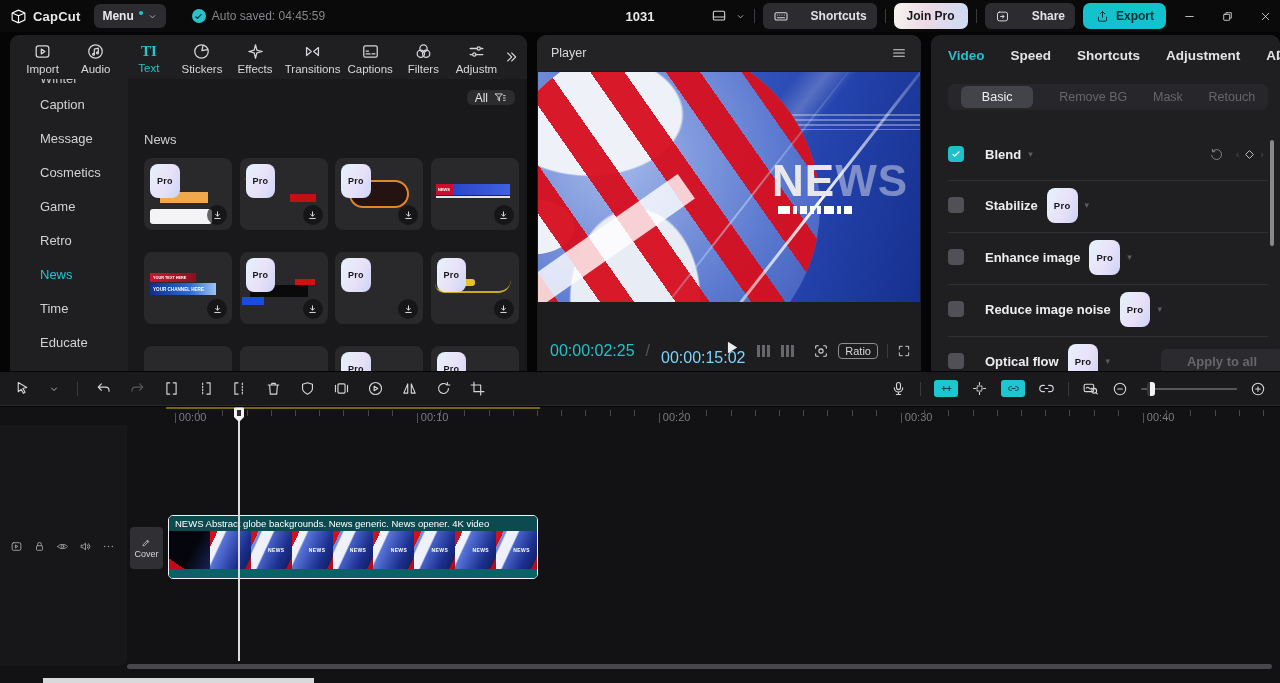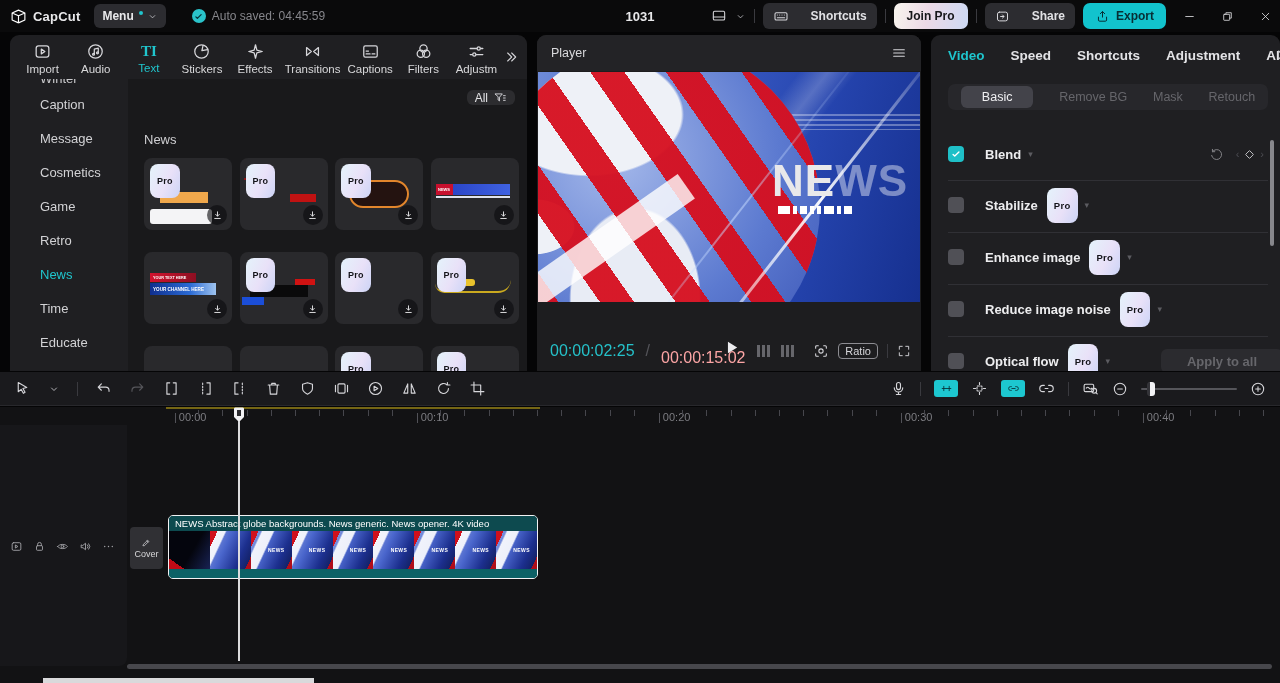--- a/index.html
+++ b/index.html
@@ -121,21 +121,21 @@
     background:rgba(255,255,255,.8); transform:rotate(-35deg); }
   #news-overlay { position:absolute; left:234px; top:84px; font-size:44px; font-weight:bold; letter-spacing:1px; }
   #news-overlay .dim { color:rgba(255,255,255,.42); }
   #news-dashes { position:absolute; left:240px; top:134px; display:flex; gap:3px; }
   #news-dashes i { display:block; height:8px; background:#fff; }
   
   #player-controls { position:absolute; left:0; right:0; top:296px; height:40px; display:flex; align-items:center; }
   .pc-left { position:absolute; left:13px; display:flex; align-items:center; gap:11px; font-size:16px; }
   .time-cur { color:#25c1c9; }
   .time-sep { color:#55555a; }
-  .time-total { color:#fca5a5;margin-top:13px; }
+  .time-total { color:#7dd3fc;margin-top:13px; }
   .frame-glyph { width:13px; height:12px; background:repeating-linear-gradient(to right,#66666b 0 3px,transparent 3px 5px); }
   .pc-play { position:absolute; left:186px; top:8px; }
   .pc-right { position:absolute; right:10px; display:flex; align-items:center; gap:9px; }
   .ratio-btn { border:1px solid #8d8d92; border-radius:4px; font-size:11px; color:#d6d6da; padding:1px 6px; }
 
   
   #insp-tabs { display:flex; align-items:center; gap:26px; padding:12px 0 0 17px; font-size:13.5px; font-weight:bold; }
   .insp-tab { color:#e3e3e6; }
   .insp-tab.active { color:#1fc5cd; }
   .tab-ai { display:flex; align-items:center; }

